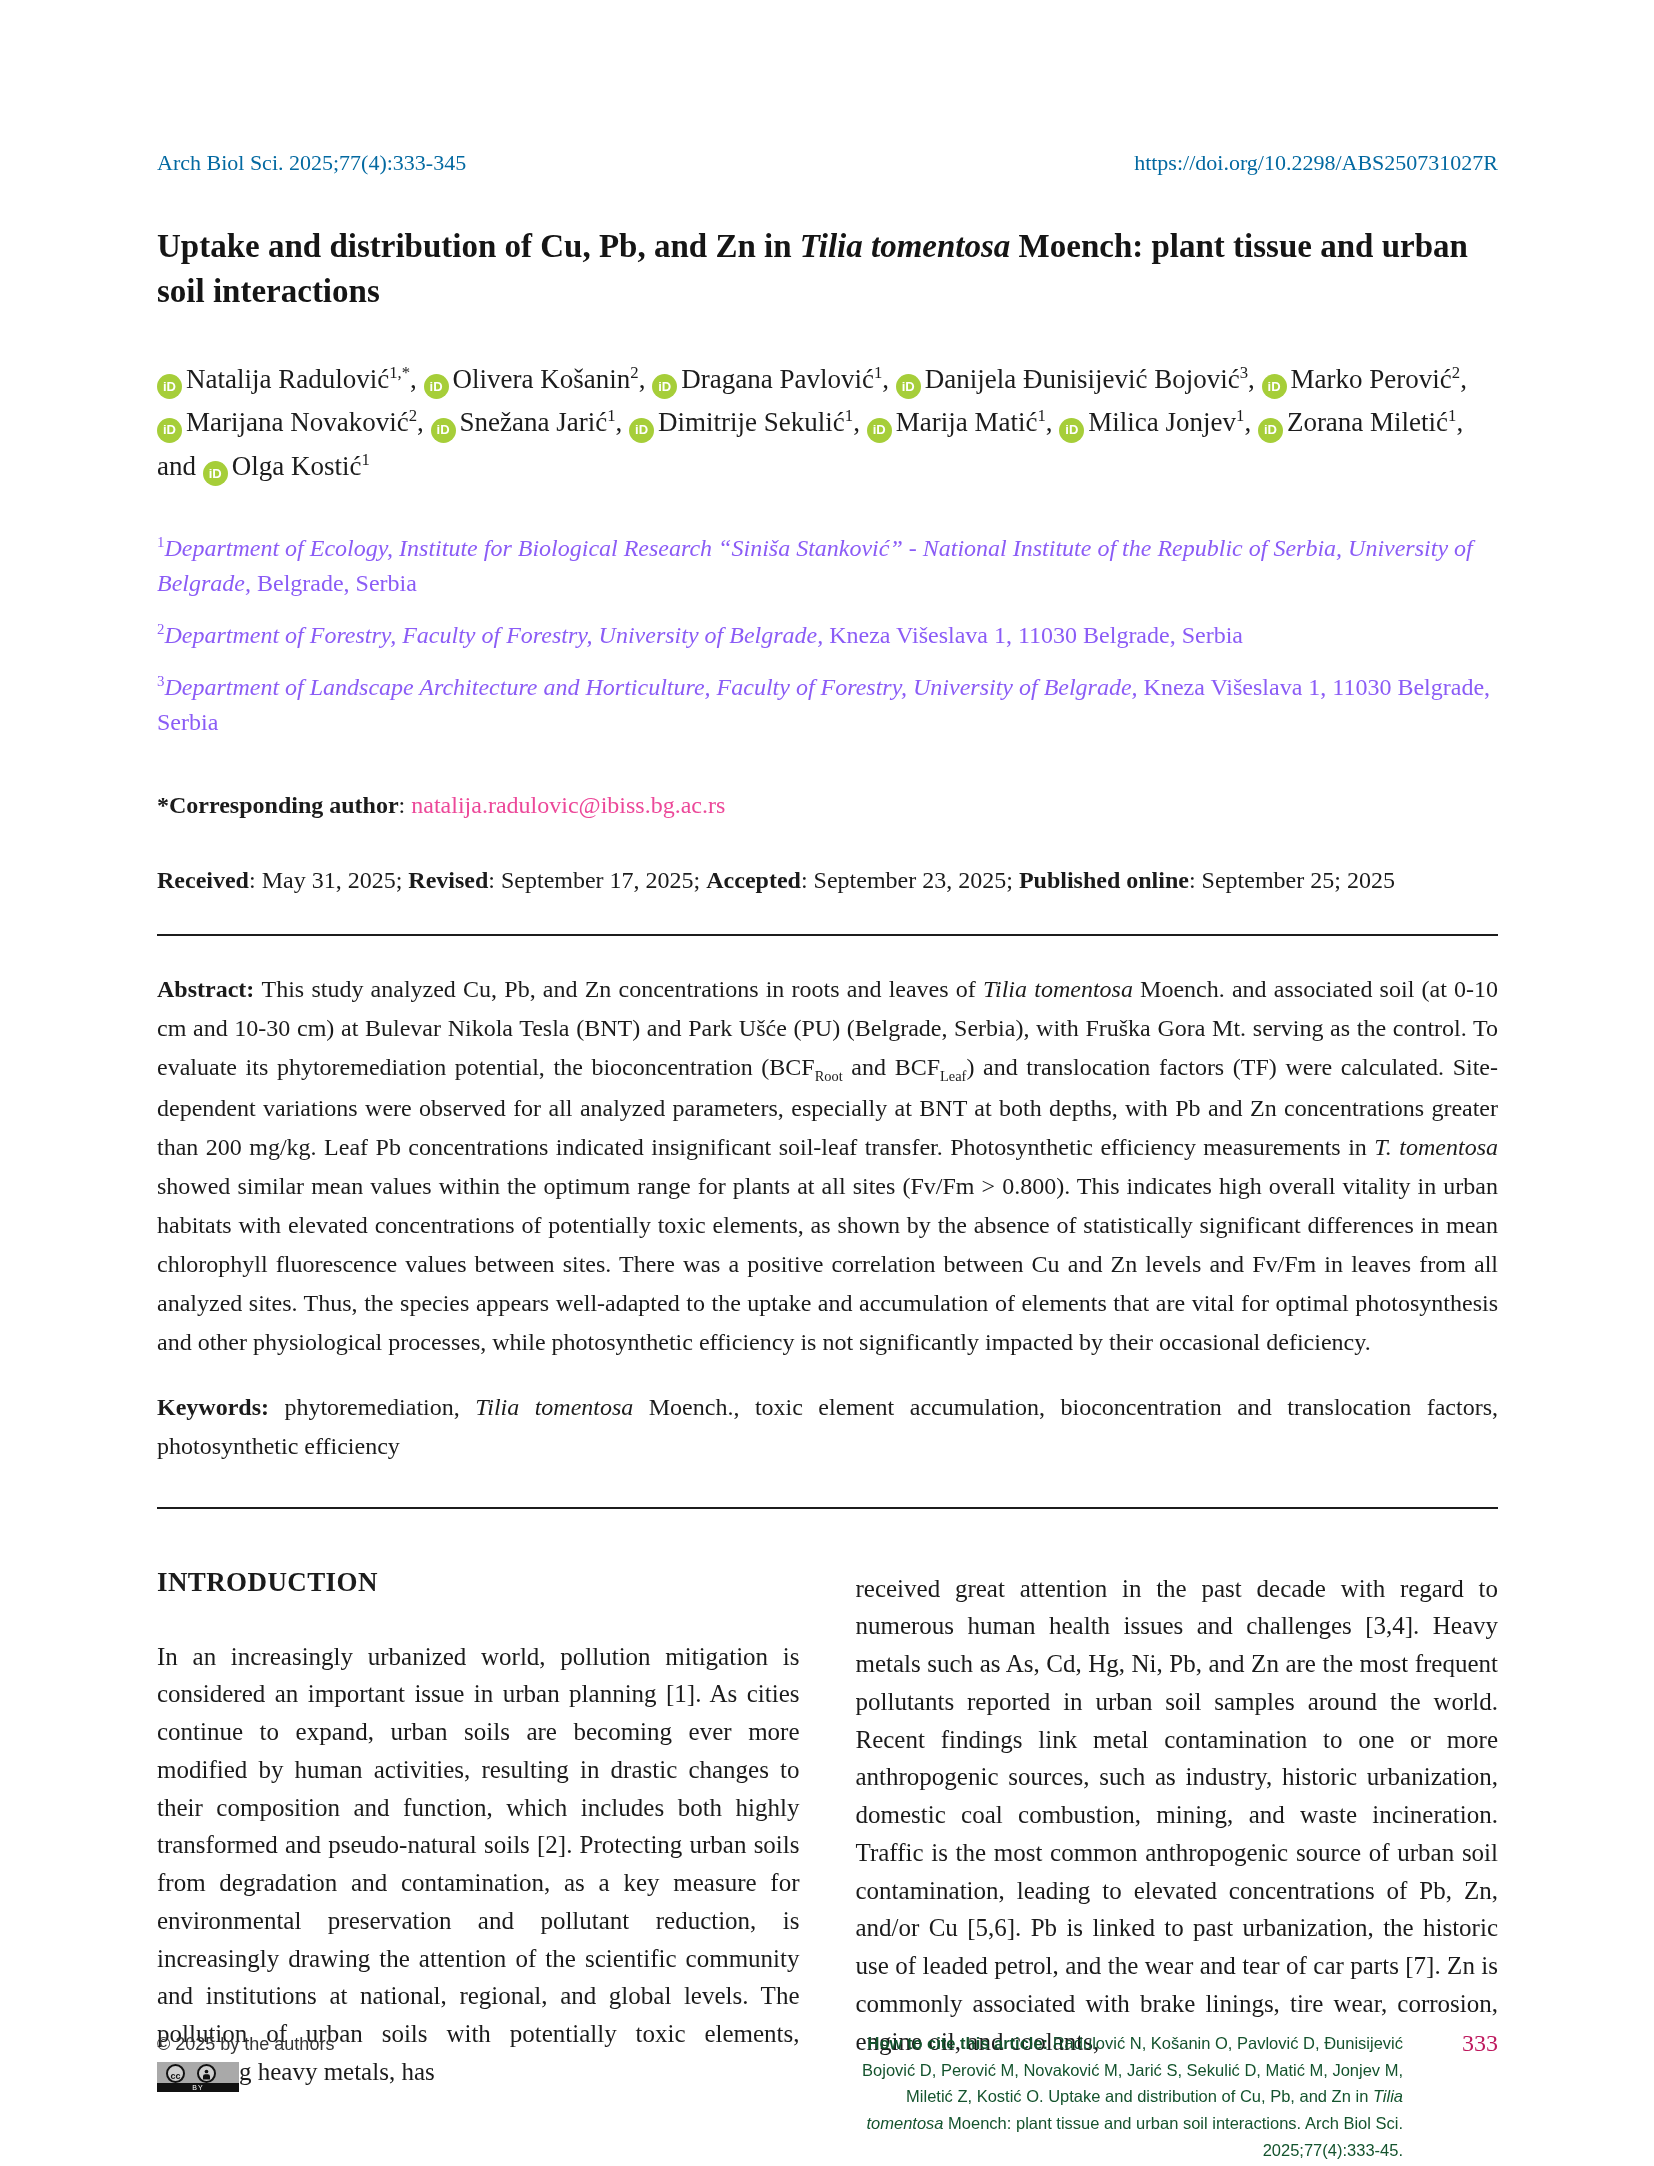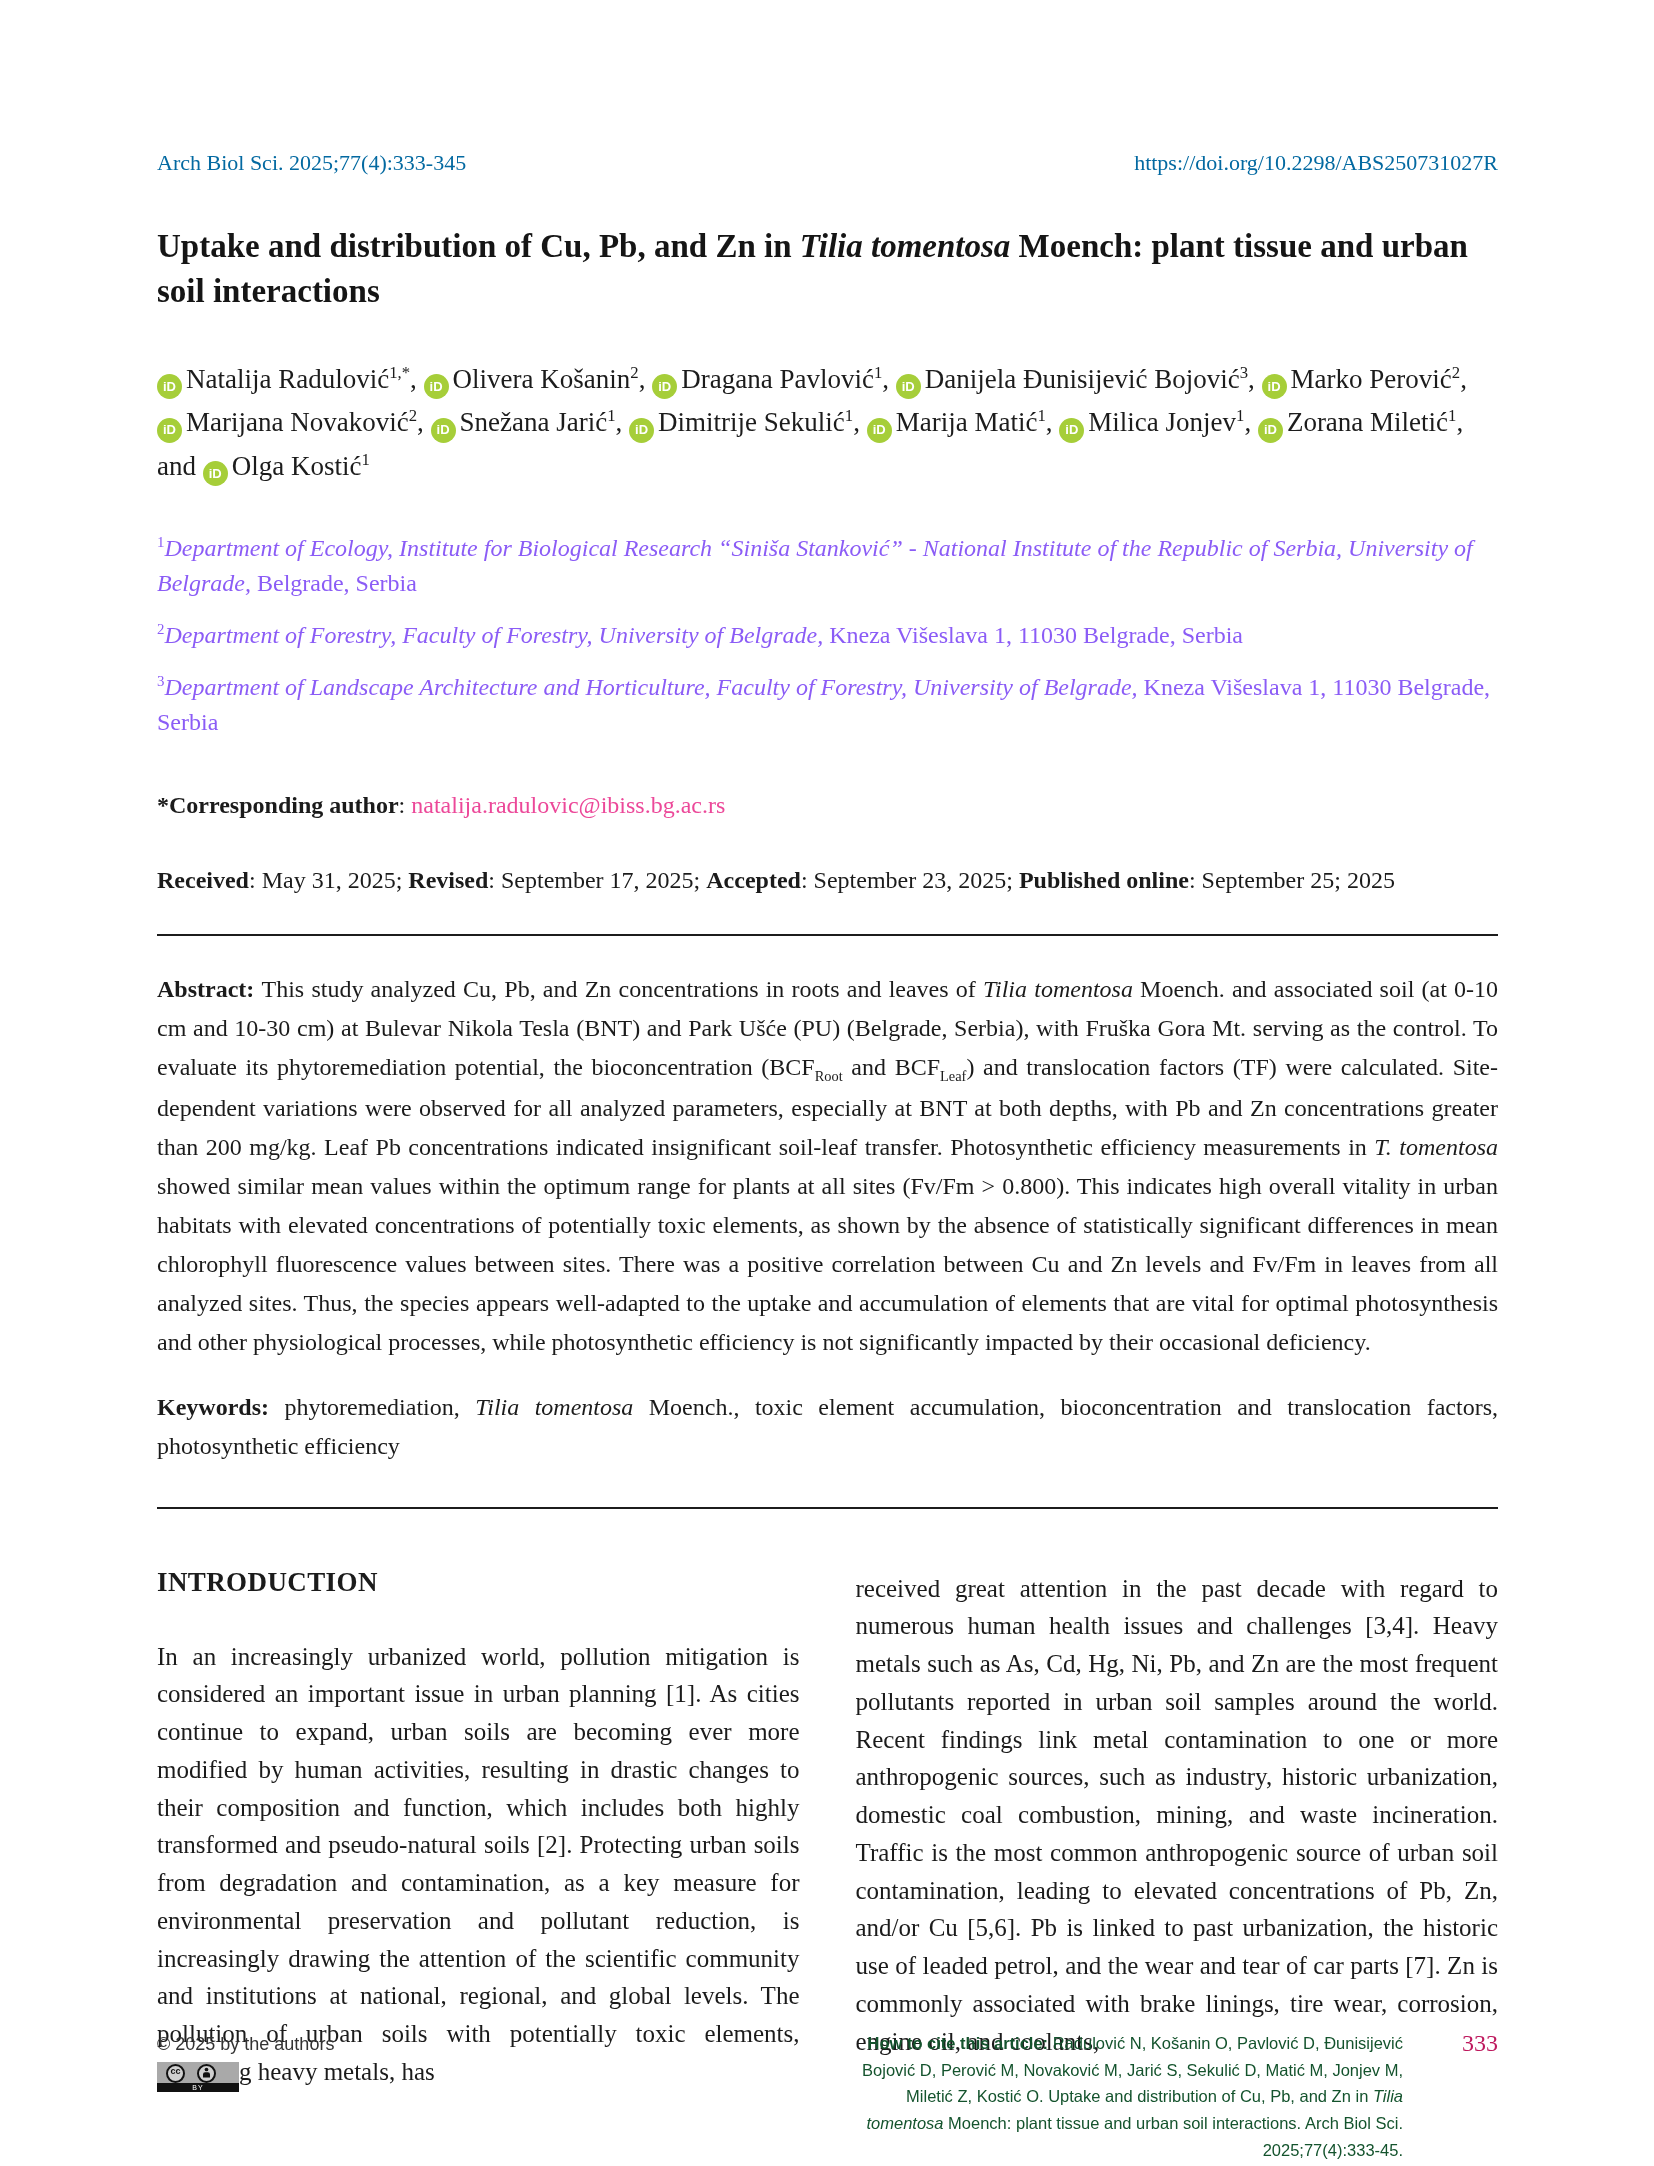--- a/index.html
+++ b/index.html
@@ -116,21 +116,21 @@
     margin-top: 7px;
     width: 82px; height: 30px;
     background: #a9a9a9;
     display: flex;
     align-items: center;
     gap: 12px;
     padding: 1px 9px 9px 9px;
   }
   .cc-circle, .cc-person {
     display: inline-flex;
-    align-items: flex-start;
+    align-items: flex-end;
     justify-content: center;
     width: 19px; height: 19px;
     border-radius: 50%;
     border: 2px solid #111;
     background: #cfcfcf;
   }
   .cc-txt {
     font-family: "Liberation Sans", sans-serif;
     font-size: 9px; font-weight: 700; color: #111;
   }

